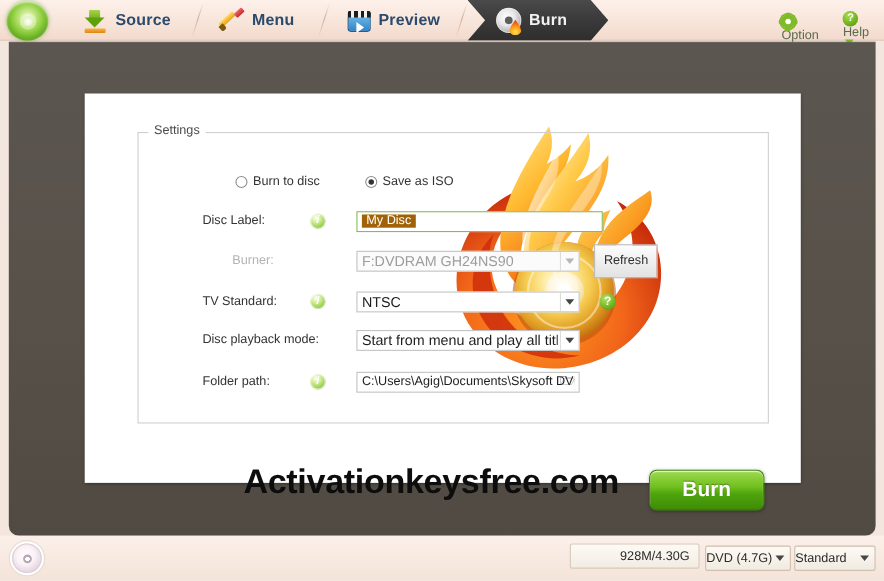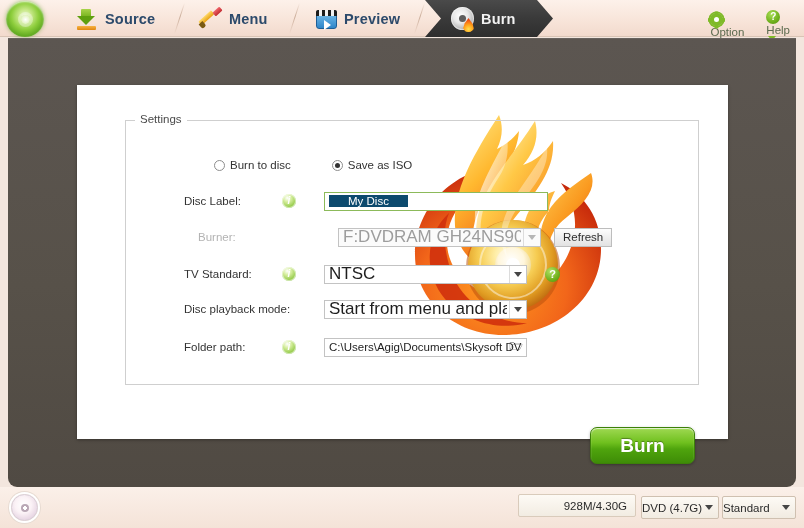--- a/index.html
+++ b/index.html
@@ -190,42 +190,42 @@
     margin-left: 6px;
     box-shadow: inset 0 0 0 1px rgba(255,255,255,.55);
   }
 
   .txtfield {
     height: 19px; border: 1px solid #c3c3c3; background: #ffffff;
     font-size: 11.5px; color: #1e1e1e; display: flex; align-items: center;
     padding: 0 4px; position: relative;
   }
   .txtfield.green { border-color: #8cba5a; }
-  .sel-text { background: #0c4a6e; color: #ffffff; padding: 0 19px; }
+  .sel-text { background: #a16207; color: #ffffff; padding: 0 4px; }
 
   .combo {
     height: 19px; border: 1px solid #c3c3c3; background: #ffffff;
-    font-size: 17px; color: #1e1e1e; display: flex; align-items: center;
+    font-size: 13px; color: #1e1e1e; display: flex; align-items: center;
     padding: 0 4px; position: relative;
   }
   .combo.disabled { color: #9d9d9d; background: #fbfbfb; }
   .combo .cb-btn {
     position: absolute; right: 0; top: 0; bottom: 0; width: 17px;
     border-left: 1px solid #dcdcdc;
     display: flex; align-items: center; justify-content: center;
   }
   .cb-caret {
     width: 0; height: 0; border-left: 4px solid transparent; border-right: 4px solid transparent;
     border-top: 5px solid #454545;
   }
   .cb-caret.dim { border-top-color: #b6b6b6; }
   .combo .cb-val { max-width: 178px; overflow: hidden; white-space: nowrap; }
 
   .btn-refresh {
-    height: 19px; min-width: 57px; padding: 0 8px;
+    height: 31px; min-width: 57px; padding: 0 8px;
     border: 1px solid #bdbdbd;
     background: linear-gradient(180deg,#fdfdfd 0%,#efefef 50%,#e2e2e2 100%);
     font-size: 11.5px; color: #2e2e2e;
     display: flex; align-items: center; justify-content: center;
     cursor: pointer;
   }
 
   .help-green {
     width: 15px; height: 15px; border-radius: 50%;
     background: radial-gradient(circle at 36% 28%, #b2e164 0%, #6fb01c 62%, #4b8a0e 100%);
@@ -453,21 +453,21 @@
       </div>
 
       <div class="frow" style="left:58px; top:73px; width:470px;">
         <span class="flabel">Disc Label:</span>
         <span class="info-i">i</span>
         <span class="txtfield green" style="position:absolute; left:140px; width:224px;" title="My Disc">
           <span class="sel-text">My Disc</span>
         </span>
       </div>
 
-      <div class="frow" style="left:72px; top:110px; width:500px;">
+      <div class="frow" style="left:58px; top:110px; width:500px;text-align:center;">
         <span class="flabel disabled">Burner:</span>
         <span class="combo disabled" style="position:absolute; left:140px; width:203px;">
           <span class="cb-val">F:DVDRAM GH24NS90</span>
           <span class="cb-btn">
             <span class="cb-caret dim"></span>
           </span>
         </span>
         <span class="btn-refresh" style="position:absolute; left:356px;">Refresh</span>
       </div>
 
@@ -496,20 +496,21 @@
       <div class="frow" style="left:58px; top:219px; width:500px;">
         <span class="flabel">Folder path:</span>
         <span class="info-i">i</span>
         <span class="txtfield" style="position:absolute; left:140px; width:203px; overflow:hidden;">
           <span style="white-space:nowrap; overflow:hidden;">C:\Users\Agig\Documents\Skysoft DVD Creat</span>
           <span class="browse-btn">🗁</span>
         </span>
       </div>
     </div>
 
+    <div class="watermark">Activationkeysfree.com</div>
 
     <div class="burn-btn">Burn</div>
 
   </div>
 </div>
 
 <div class="statusbar">
   <div class="sb-disc"></div>
 
 

